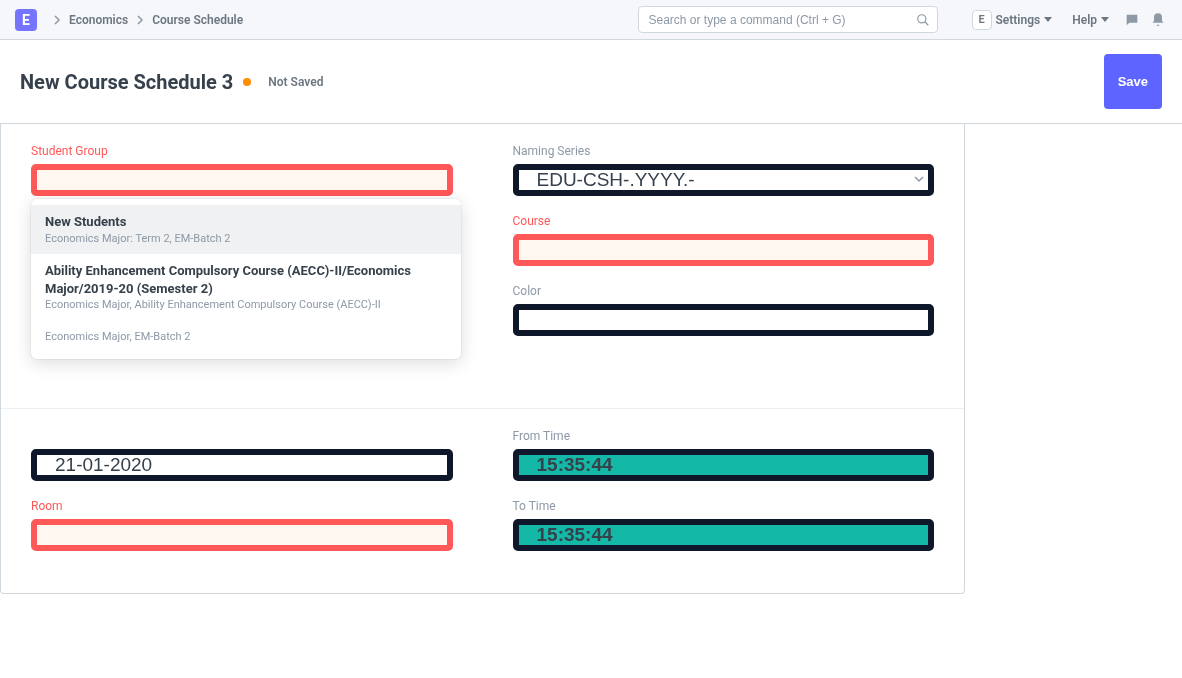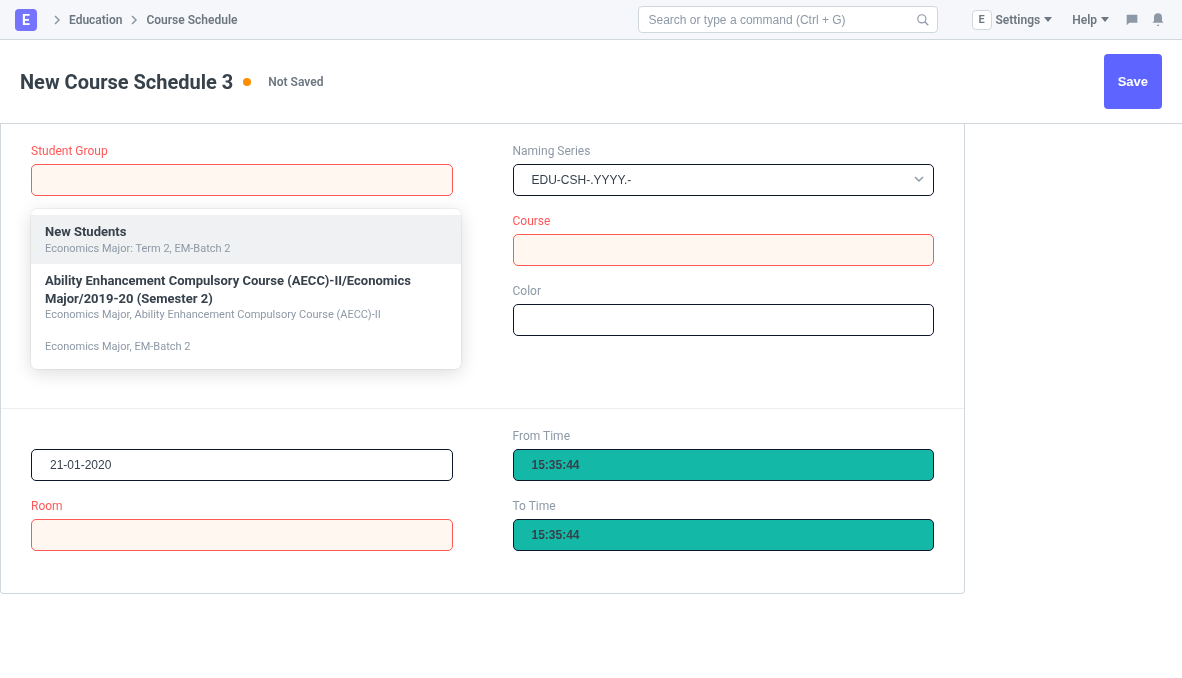--- a/index.html
+++ b/index.html
@@ -134,43 +134,43 @@
     font-size: 12px;
     color: #8d99a6;
     display:block;
     margin-bottom: 6px;
   }
   .form-label.req { color: #ff5858; }
 
   .control {
     width: 100%;
     height: 32px;
-    border: 1px solid #0f172a;
+    border: 6px solid #0f172a;
     border-radius: 5px;
     background: #fff;
     padding: 0 18px;
-    font-size: 12px;
+    font-size: 19px;
     color: #36414c;
   }
   .control.error {
     border-color: #ff5858;
     background: #fff7f0;
   }
   .control.bold { font-weight:700; background:#14b8a6; }
 
   .select-wrap { position:relative; }
   .select-wrap .chev {
     position:absolute; right:10px; top:50%; transform:translateY(-50%);
     color:#8d99a6;
   }
 
   
   .autocomplete {
     position:absolute;
-    top: 65px; left:0;
+    top: 55px; left:0;
     width: 430px;
     background:#fff;
     border-radius: 6px;
     box-shadow: 0 4px 18px rgba(0,0,0,0.14), 0 0 0 1px rgba(0,0,0,0.04);
     padding: 6px 0;
     z-index: 50;
   }
   .ac-item {
     padding: 8px 14px;
     cursor:pointer;
@@ -186,21 +186,21 @@
 
 <div class="navbar">
   <div class="brand-logo">E</div>
 
   <div class="crumbs">
     <span class="crumb-sep">
       <svg width="8" height="10" viewBox="0 0 8 10">
           <path d="M2 1l4 4-4 4" fill="none" stroke="currentColor" stroke-width="1.5"></path>
         </svg>
     </span>
-    <a class="crumb-link">Education</a>
+    <a class="crumb-link">Economics</a>
     <span class="crumb-sep">
       <svg width="8" height="10" viewBox="0 0 8 10">
           <path d="M2 1l4 4-4 4" fill="none" stroke="currentColor" stroke-width="1.5"></path>
         </svg>
     </span>
     <a class="crumb-link active">Course Schedule</a>
   </div>
 
   <div class="nav-spacer"></div>
 

